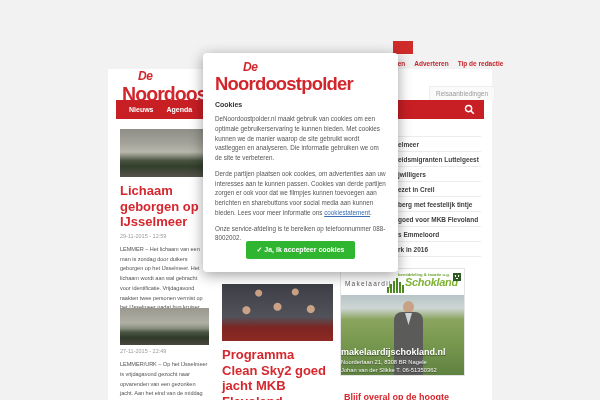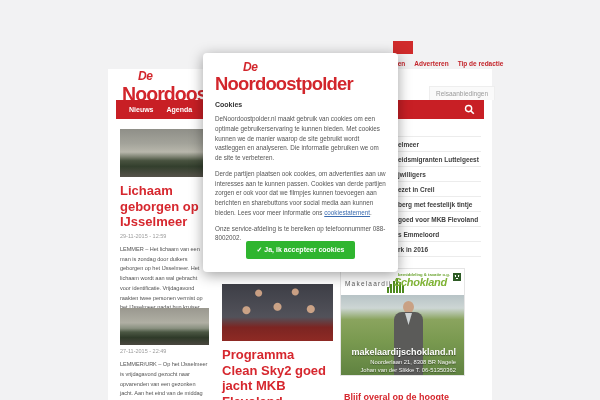--- a/index.html
+++ b/index.html
@@ -52,32 +52,32 @@
   .side-list { position:absolute; left:344px; top:100px; width:137px; border-top:1px solid #ececec; z-index:1; }
   .side-list .sitem { height:15px; line-height:15px; border-bottom:1px solid #ececec; font-size:6.5px; font-weight:bold;
                       color:#3e3e3e; padding-left:54px; white-space:nowrap; overflow:hidden; cursor:pointer; }
 
   
   .ad { position:absolute; left:340px; top:232px; width:125px; height:108px; cursor:pointer; z-index:1;
         border:1px solid #e5e5e5; background:#ffffff; overflow:hidden; }
   .ad-top { position:relative; height:26px; background:#ffffff; }
   .ad-prefix { position:absolute; left:4px; top:11px; font-size:6.5px; letter-spacing:1.2px; color:#5a5a5a; }
   .ad-tagline { position:absolute; left:57px; top:3px; font-size:4.2px; color:#6aa32e; font-weight:bold; }
-  .ad-name { position:absolute; left:53px; top:7px; font-size:11px; color:#7fb335; font-style:italic; font-weight:bold; letter-spacing:-0.3px; }
+  .ad-name { position:absolute; left:64px; top:7px; font-size:11px; color:#7fb335; font-style:italic; font-weight:bold; letter-spacing:-0.3px; }
   .ad-bars { position:absolute; left:46px; top:8px; display:flex; align-items:flex-end; gap:1px; height:16px; }
   .ad-bars i { display:block; width:2px; background:#4e8a1f; }
   .ad-sq { position:absolute; right:3px; top:4px; width:8px; height:8px; background:#2e5b25;
            background-image:radial-gradient(circle at 30% 35%, #ffffff 0 0.7px, transparent 1px),
                             radial-gradient(circle at 70% 35%, #ffffff 0 0.7px, transparent 1px),
                             radial-gradient(circle at 50% 70%, #ffffff 0 0.7px, transparent 1px); }
   .ad-photo { position:relative; height:82px; background:linear-gradient(180deg,#b7c3c6 0%,#cdd6d4 16%,#8aa45e 30%,#7a9a50 55%,#5e8140 100%); }
   .ad-man-head { position:absolute; left:62px; top:6px; width:11px; height:12px; border-radius:50%; background:#c9a184; }
   .ad-man-body { position:absolute; left:53px; top:17px; width:29px; height:65px; border-radius:8px 8px 0 0; background:#5b5b59; }
   .ad-man-shirt { position:absolute; left:64px; top:18px; width:7px; height:12px; background:#cfd4d6; clip-path:polygon(0 0,100% 0,50% 100%); }
-  .ad-txt { position:absolute; left:0; right:8px; bottom:4px; text-align:right; color:#ffffff; text-shadow:0 1px 1px rgba(0,0,0,0.45); }
+  .ad-txt { position:absolute; left:0; right:0; bottom:4px; text-align:left; color:#ffffff; text-shadow:0 1px 1px rgba(0,0,0,0.45); }
   .ad-web { font-size:9px; font-weight:bold; }
   .ad-addr { font-size:5.8px; margin-top:2px; opacity:0.95; }
 
   
   .follow-head { position:absolute; left:344px; top:356px; width:137px; color:#d6272e; font-size:9px; font-weight:bold;
                  padding-bottom:6px; border-bottom:1px solid #e7b6b6; z-index:1; }
   .follow-label { position:absolute; left:344px; top:383px; font-size:6.3px; color:#9b9b9b; z-index:1; }
   .social { position:absolute; top:376px; width:17px; height:17px; border-radius:50%; background:#b5b5b5; z-index:1;
             display:flex; align-items:center; justify-content:center; cursor:pointer; color:#ffffff; }
   .soc-rss { left:421px; } .soc-fb { left:443px; } .soc-tw { left:465px; }

